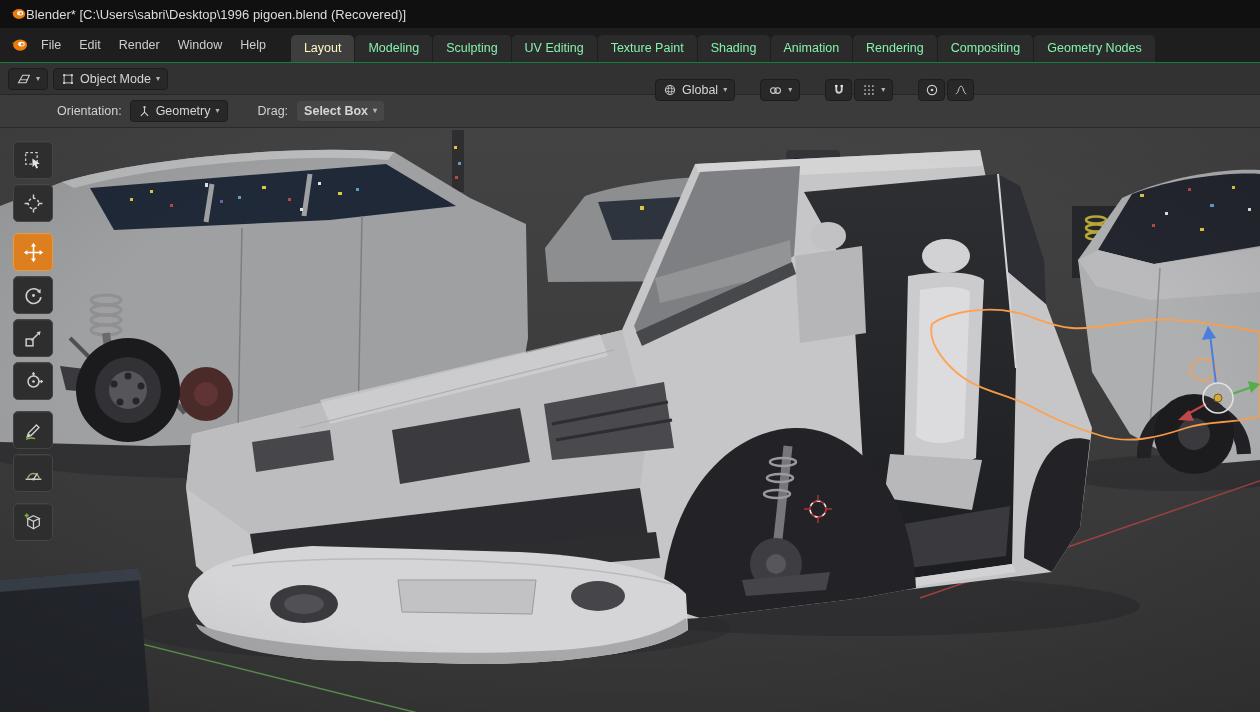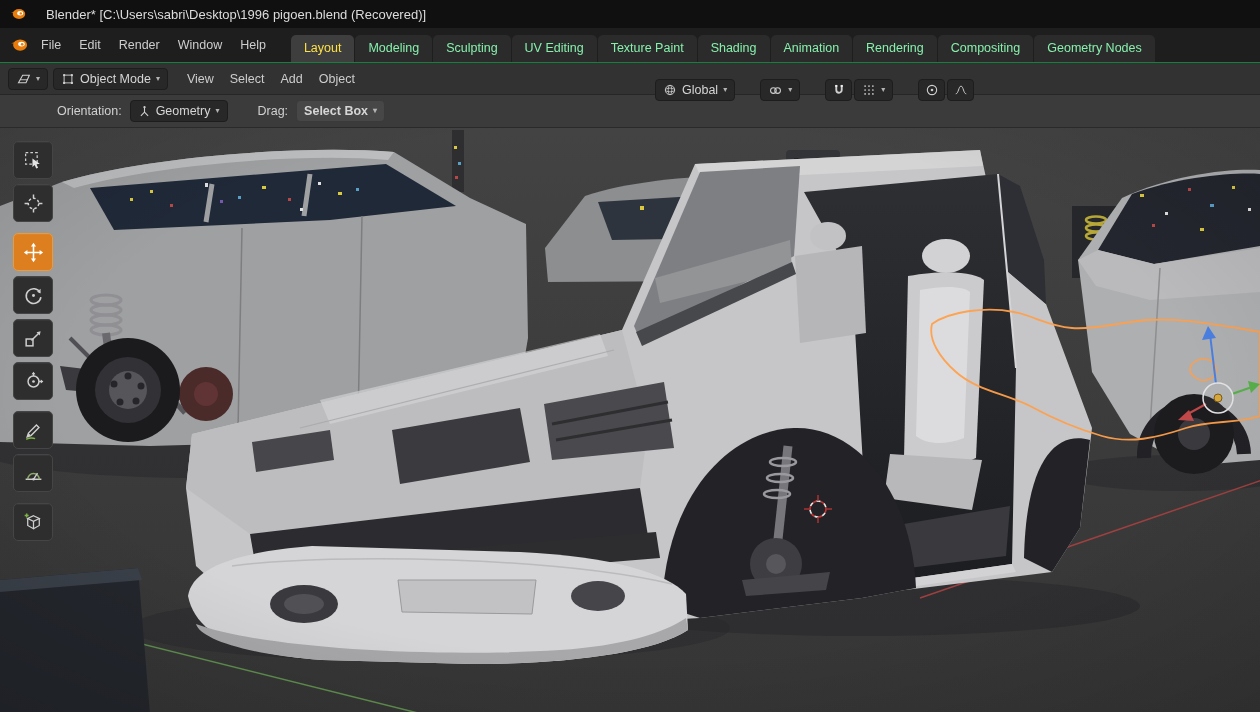--- a/index.html
+++ b/index.html
@@ -1,29 +1,29 @@
 <!DOCTYPE html>
 <html><head>
 <meta charset="utf-8">
 <style>
   html,body{margin:0;padding:0;overflow:hidden;}
   body{width:1260px;height:712px;background:#2b2b2b;font-family:"Liberation Sans",sans-serif;font-size:13px;color:#d8d8d8;}
   #app{display:flex;flex-direction:column;width:1260px;height:712px;}
 
   
-  .titlebar{height:28px;flex:0 0 auto;background:#101010;display:flex;align-items:center;gap:20px;padding:0 10px;color:#dcdcdc;}
+  .titlebar{height:28px;flex:0 0 auto;background:#101010;display:flex;align-items:center;gap:0;padding:0 10px;color:#dcdcdc;}
   .titlebar .ttl{font-size:13px;}
 
   
   .topbar{height:34px;flex:0 0 auto;background:#1e1e1e;display:flex;align-items:stretch;padding:0 6px 0 10px;border-bottom:1px solid #15803d;}
   .logo-wrap{align-self:center;display:flex;align-items:center;margin-right:4px;}
   .menu-btn{background:none;border:0;color:#cdcdcd;font:inherit;font-size:12.5px;padding:0 9px;height:24px;align-self:center;border-radius:4px;cursor:pointer;}
   .tabs{display:flex;align-items:flex-end;margin-left:16px;gap:1px;}
   .tab{background:#2b2b2b;color:#86efac;border:0;font:inherit;font-size:12.5px;padding:0 13px;height:27px;line-height:27px;border-radius:5px 5px 0 0;cursor:pointer;white-space:nowrap;}
-  .tab.active{background:#3e3e3e;color:#fde047;}
+  .tab.active{background:#3e3e3e;color:#fef9c3;}
 
   
   .vheader{height:31px;flex:0 0 auto;background:#323232;display:flex;align-items:center;gap:5px;padding:0 8px;border-bottom:1px solid #262626;position:relative;}
   .dd{display:inline-flex;align-items:center;gap:5px;background:#282828;border:1px solid #1d1d1d;border-radius:4px;height:22px;padding:0 7px;color:#d6d6d6;cursor:pointer;font:inherit;font-size:12.5px;white-space:nowrap;}
   .iconbtn{display:inline-flex;align-items:center;justify-content:center;background:#282828;border:1px solid #1d1d1d;border-radius:4px;height:22px;width:27px;cursor:pointer;padding:0;}
   .chev{font-size:8px;color:#b3b3b3;line-height:1;}
   .hmenus{display:flex;margin-left:6px;}
   .hmenus .menu-btn{padding:0 8px;}
   .center-widgets{position:absolute;left:655px;top:16px;display:flex;align-items:center;gap:25px;}
   .wgroup{display:flex;align-items:center;gap:2px;}
@@ -102,26 +102,20 @@
       <svg width="14" height="14" viewBox="0 0 18 18">
         <rect x="4" y="4" width="10" height="10" fill="none" stroke="#cfcfcf" stroke-width="1.2"></rect>
         <circle cx="4" cy="4" r="1.5" fill="#cfcfcf"></circle>
           <circle cx="14" cy="4" r="1.5" fill="#cfcfcf"></circle>
         <circle cx="4" cy="14" r="1.5" fill="#cfcfcf"></circle>
           <circle cx="14" cy="14" r="1.5" fill="#cfcfcf"></circle>
       </svg>
       <span>Object Mode</span>
       <span class="chev">▾</span>
     </button>
-    <div class="hmenus">
-      <button class="menu-btn">View</button>
-      <button class="menu-btn">Select</button>
-      <button class="menu-btn">Add</button>
-      <button class="menu-btn">Object</button>
-    </div>
     <div class="center-widgets">
       <div class="wgroup">
         <button class="dd">
           <svg width="14" height="14" viewBox="0 0 18 18">
             <circle cx="9" cy="9" r="6" fill="none" stroke="#cfcfcf" stroke-width="1.2"></circle>
             <ellipse cx="9" cy="9" rx="6" ry="2.4" fill="none" stroke="#cfcfcf" stroke-width="1"></ellipse>
             <ellipse cx="9" cy="9" rx="2.4" ry="6" fill="none" stroke="#cfcfcf" stroke-width="1"></ellipse>
           </svg>
           <span>Global</span>
           <span class="chev">▾</span>

